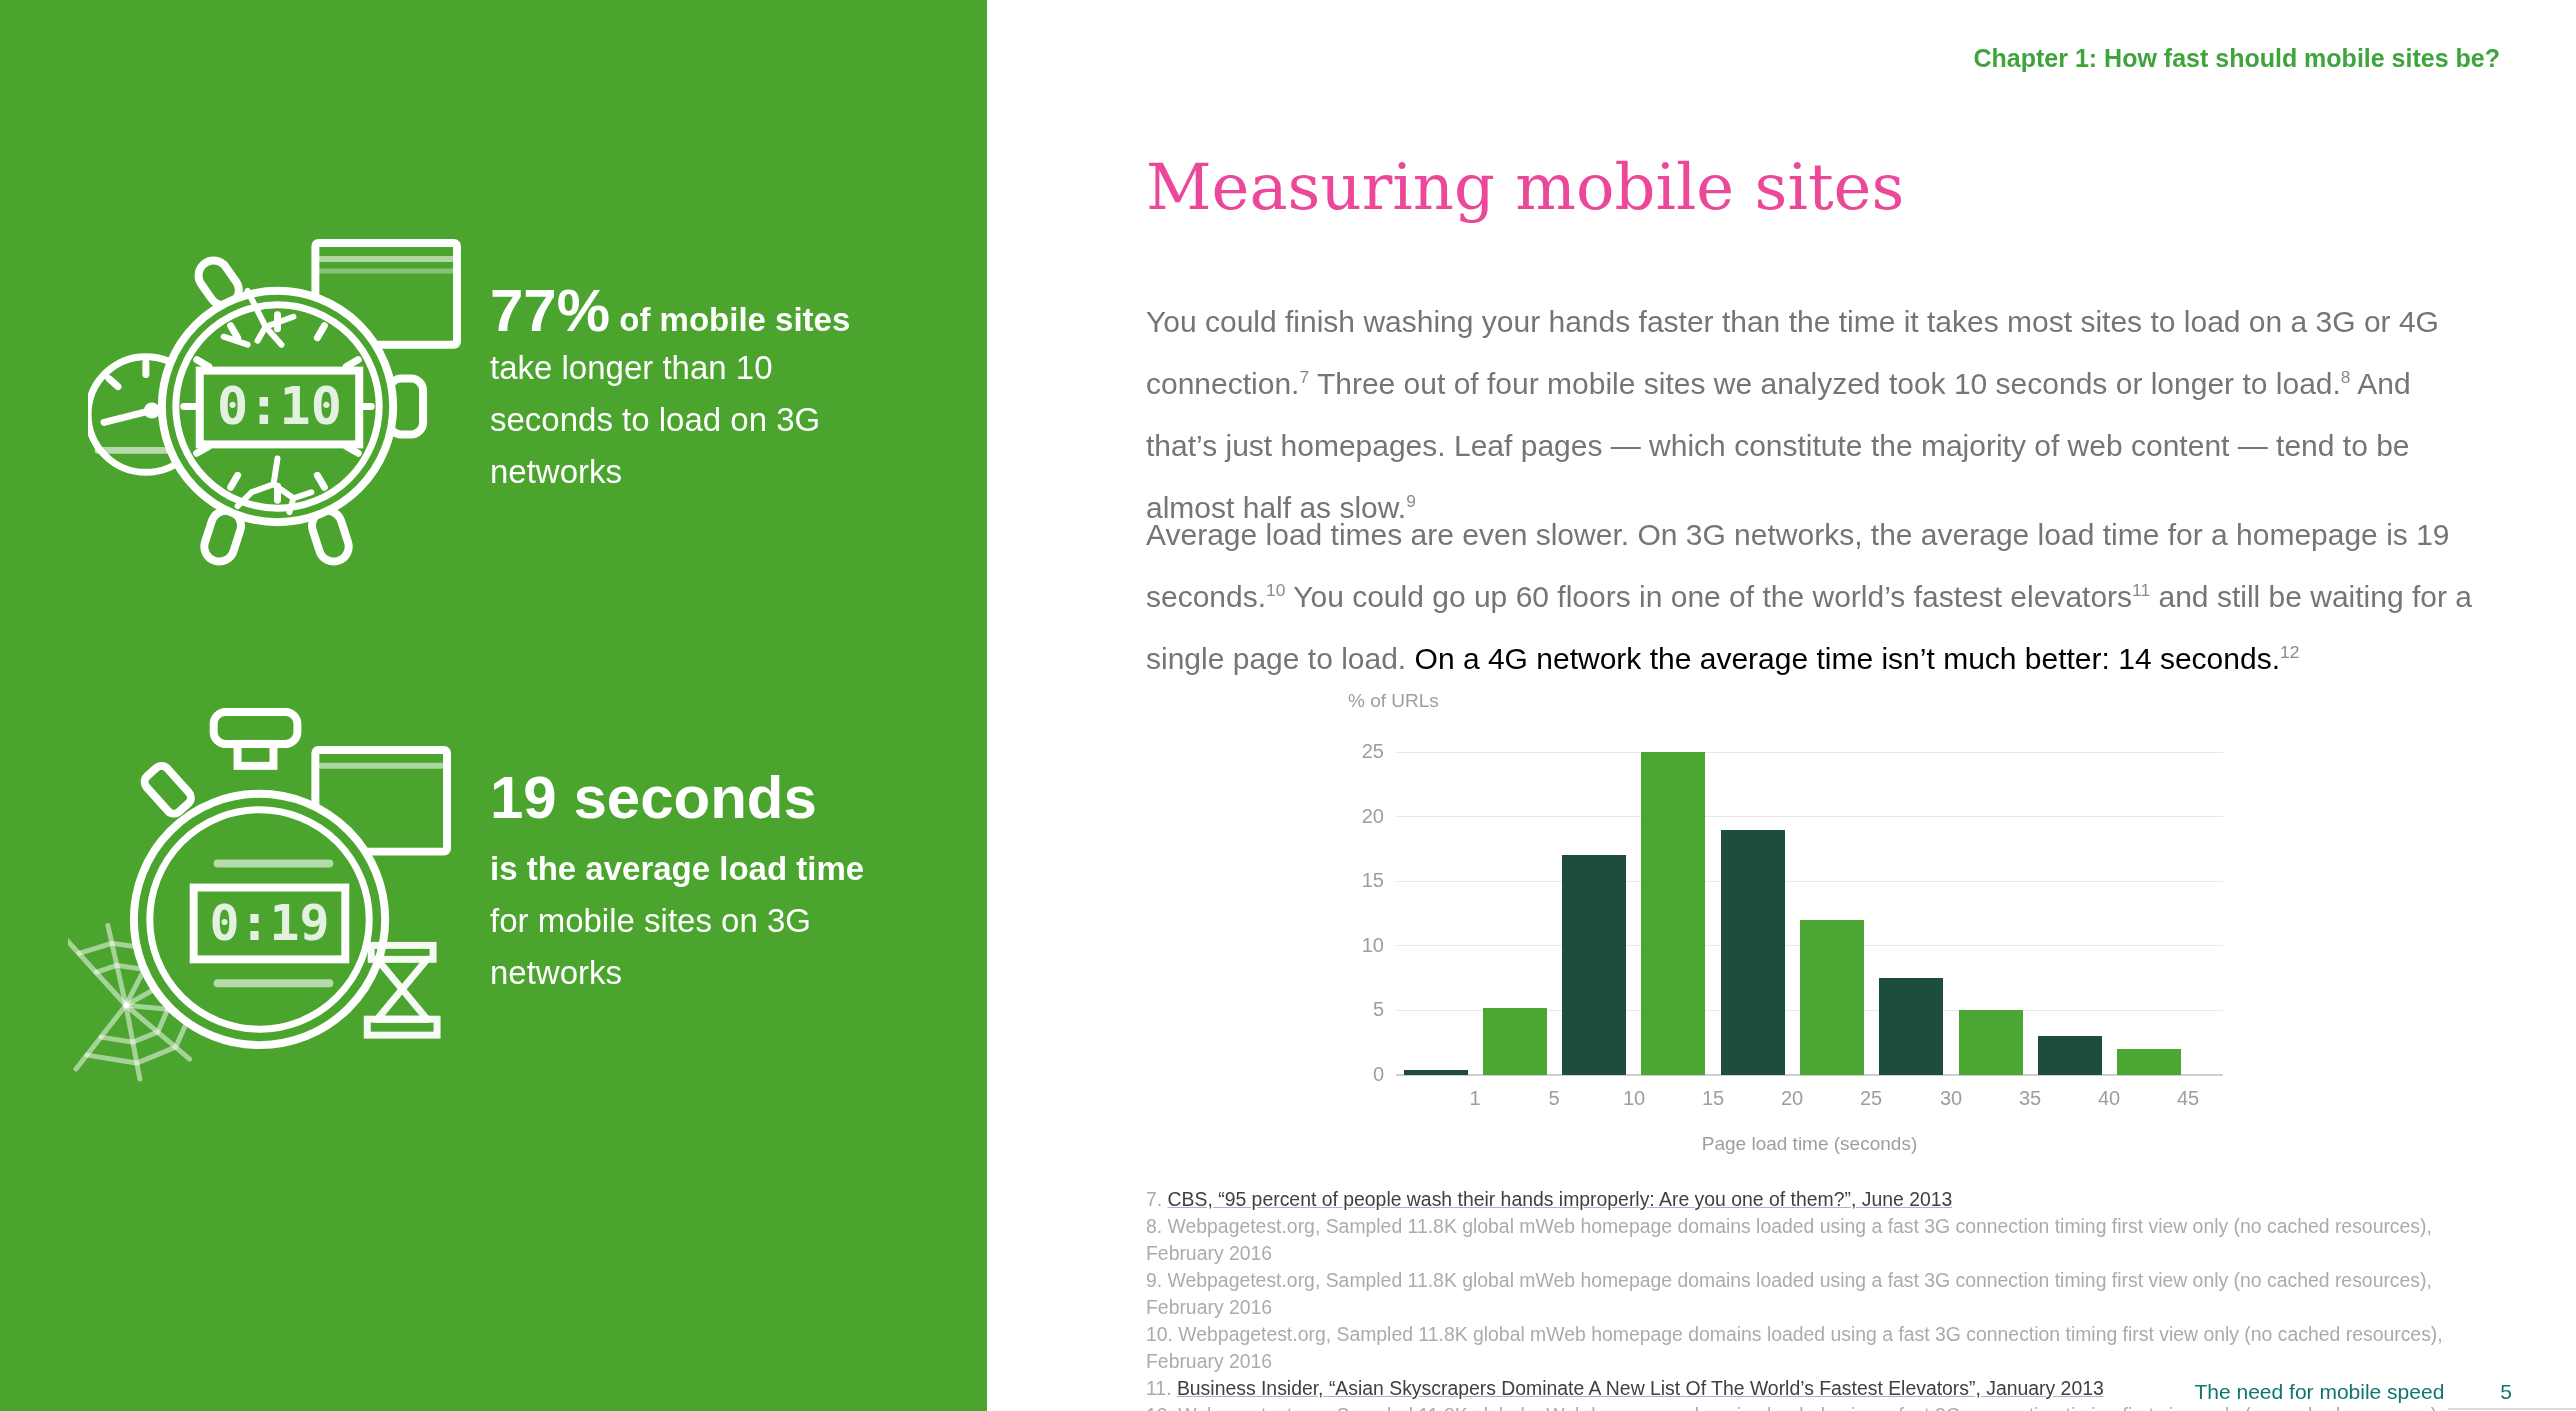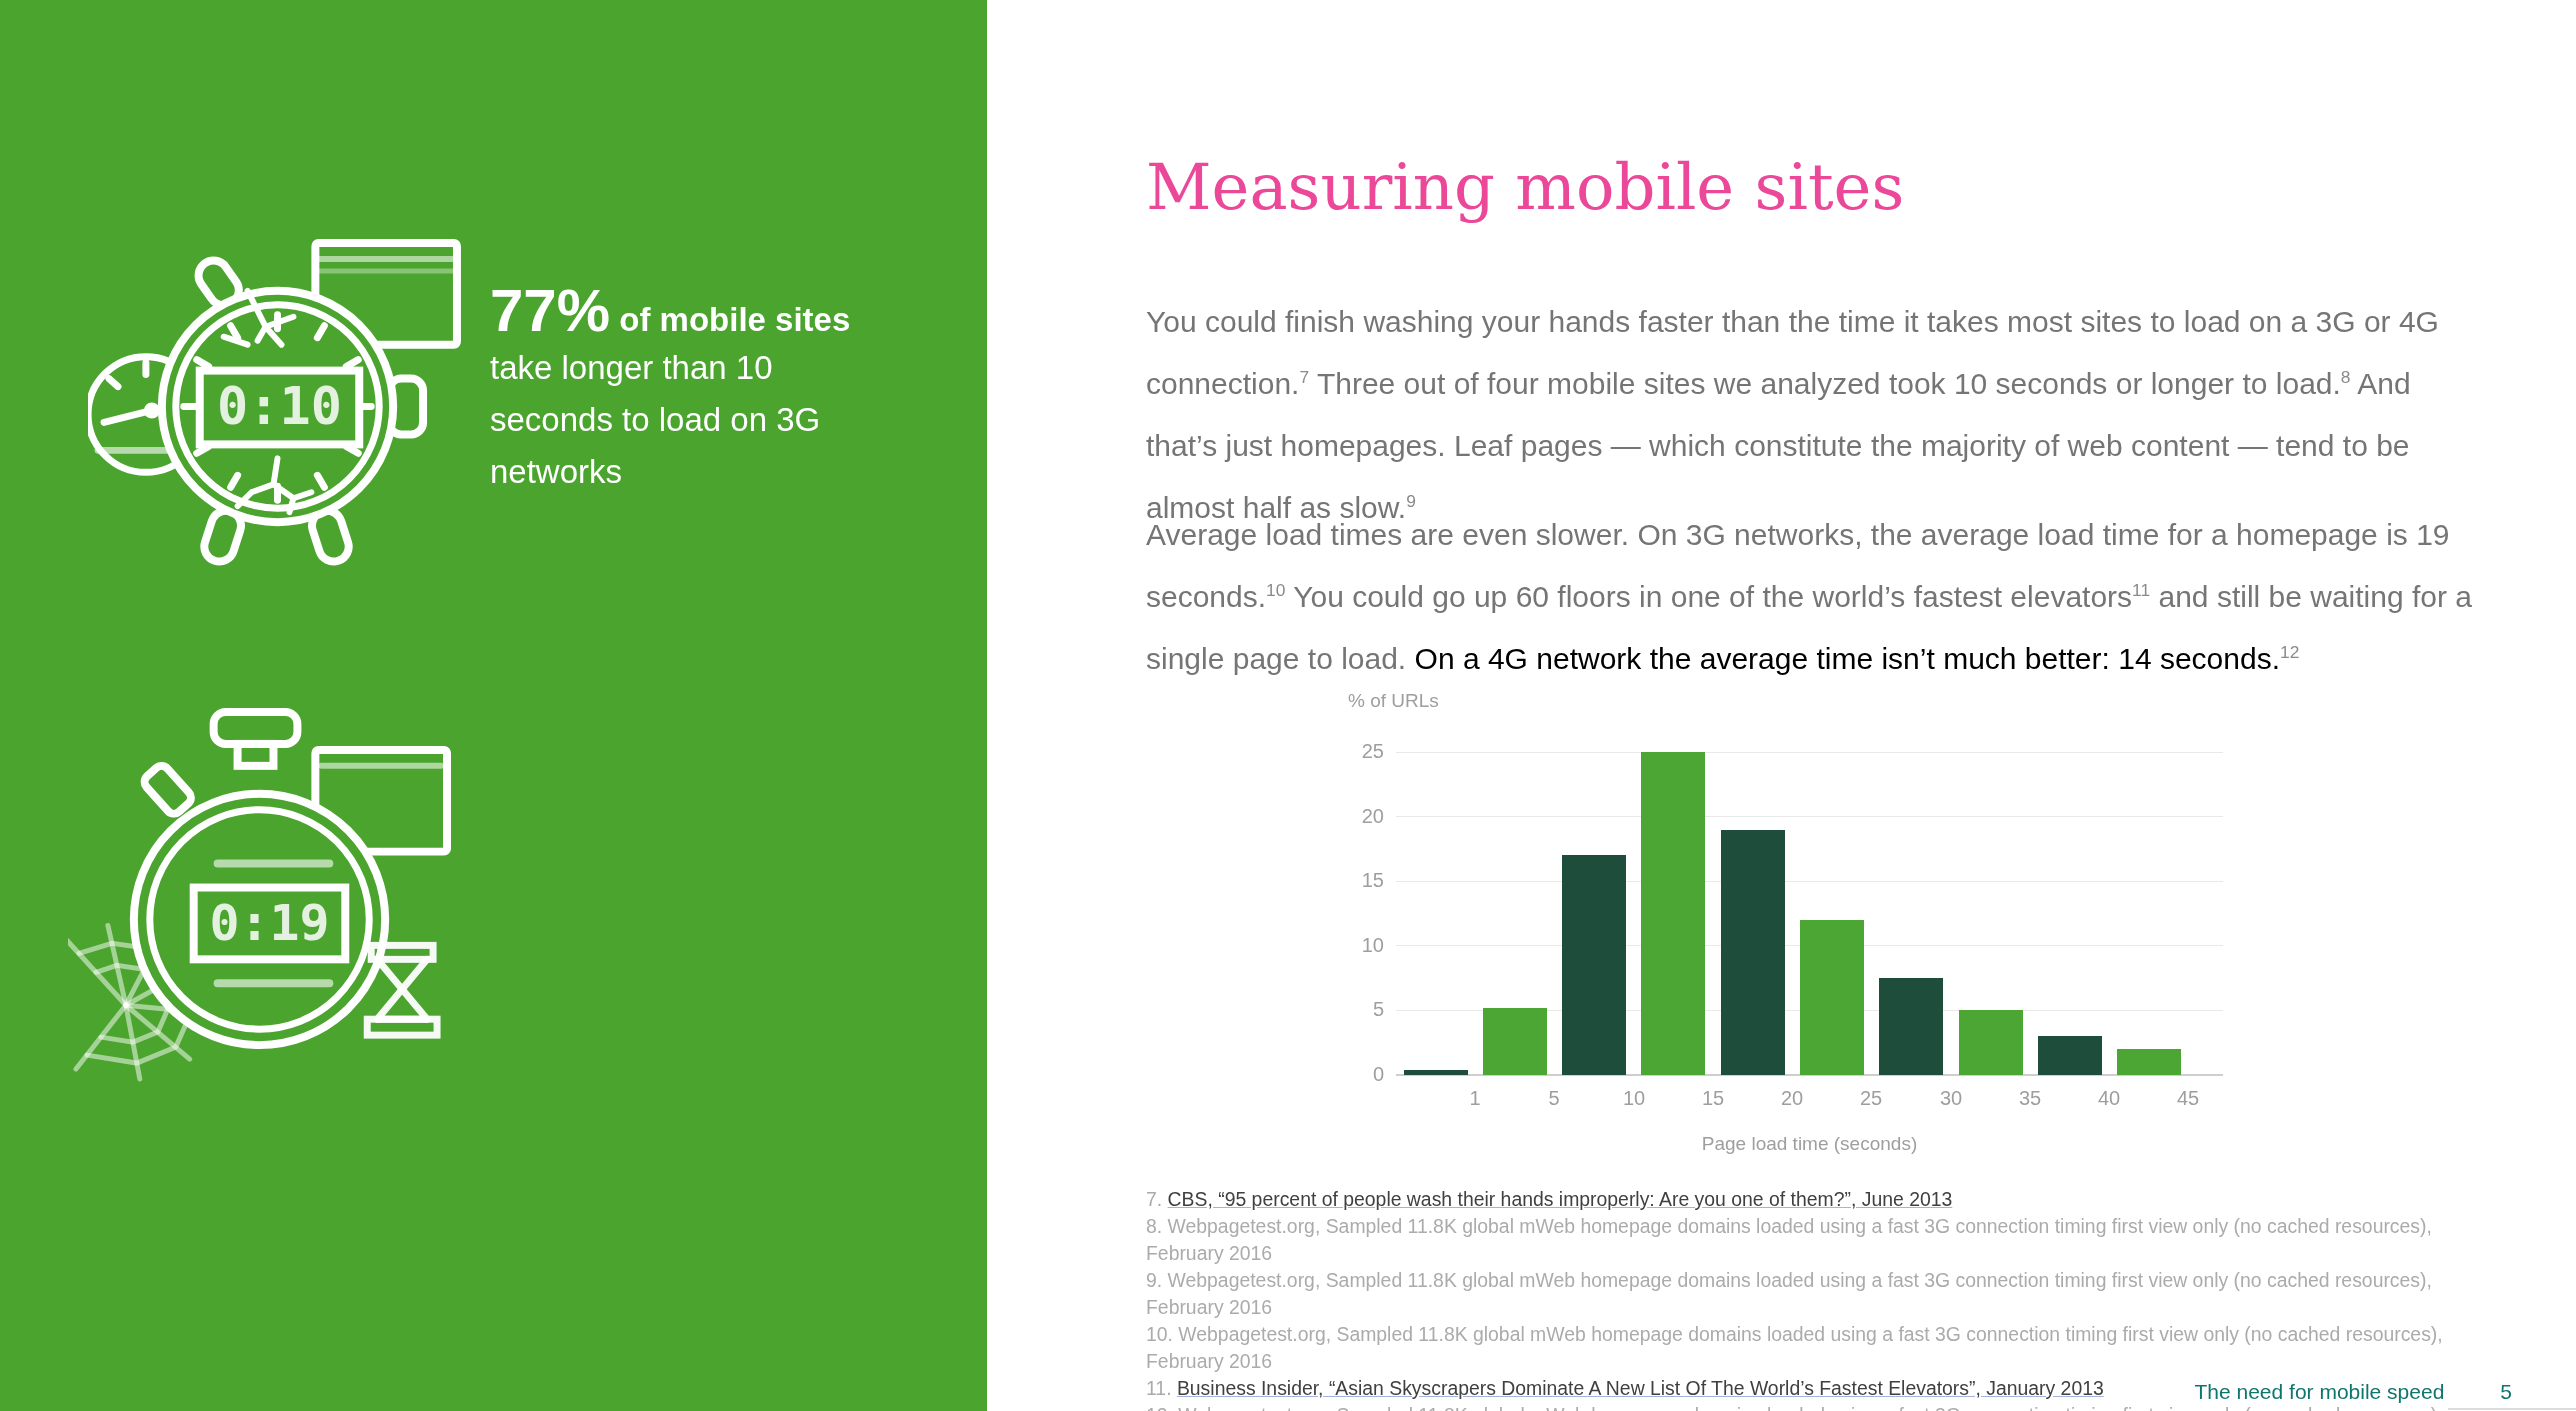--- a/index.html
+++ b/index.html
@@ -162,22 +162,28 @@
         <g stroke-width="7" stroke="rgba(255,255,255,0.95)">
           <rect x="304" y="238" width="62" height="14"></rect>
           <line x1="310" y1="252" x2="360" y2="312"></line>
           <line x1="360" y1="252" x2="310" y2="312"></line>
           <line x1="310" y1="312" x2="360" y2="312"></line>
           <rect x="300" y="312" width="70" height="16"></rect>
         </g>
       </g>
     </svg>
 
+    <div class="stat" style="left:490px;top:766px;">
+      <div class="stat-big">19 seconds</div>
+      <div class="stat-boldline" style="margin-top:14px;">is the average load time</div>
+      <div class="stat-text" style="width:381px;">for mobile sites on 3G networks</div>
+    </div>
   </div>
 
+  <div class="chapter">Chapter 1: How fast should mobile sites be?</div>
 
   <h1 class="title">Measuring mobile sites</h1>
 
   <p class="para para-1"><span>You could finish washing your hands faster than the time it takes most sites to load on a 3G or 4G connection.</span><sup>7</sup><span> Three out of four mobile sites we analyzed took 10 seconds or longer to load.</span><sup>8</sup><span> And that’s just homepages. Leaf pages — which constitute the majority of web content — tend to be almost half as slow.</span><sup>9</sup></p>
   <p class="para para-2"><span>Average load times are even slower. On 3G networks, the average load time for a homepage is 19 seconds.</span><sup>10</sup><span> You could go up 60 floors in one of the world’s fastest elevators</span><sup>11</sup><span> and still be waiting for a single page to load. </span><span class="bold">On a 4G network the average time isn’t much better: 14 seconds.</span><sup>12</sup></p>
 
   <div class="chart">
     <div class="chart-ylabel">% of URLs</div>
     <div class="plot" id="plot">
         <div class="baseline"></div>

